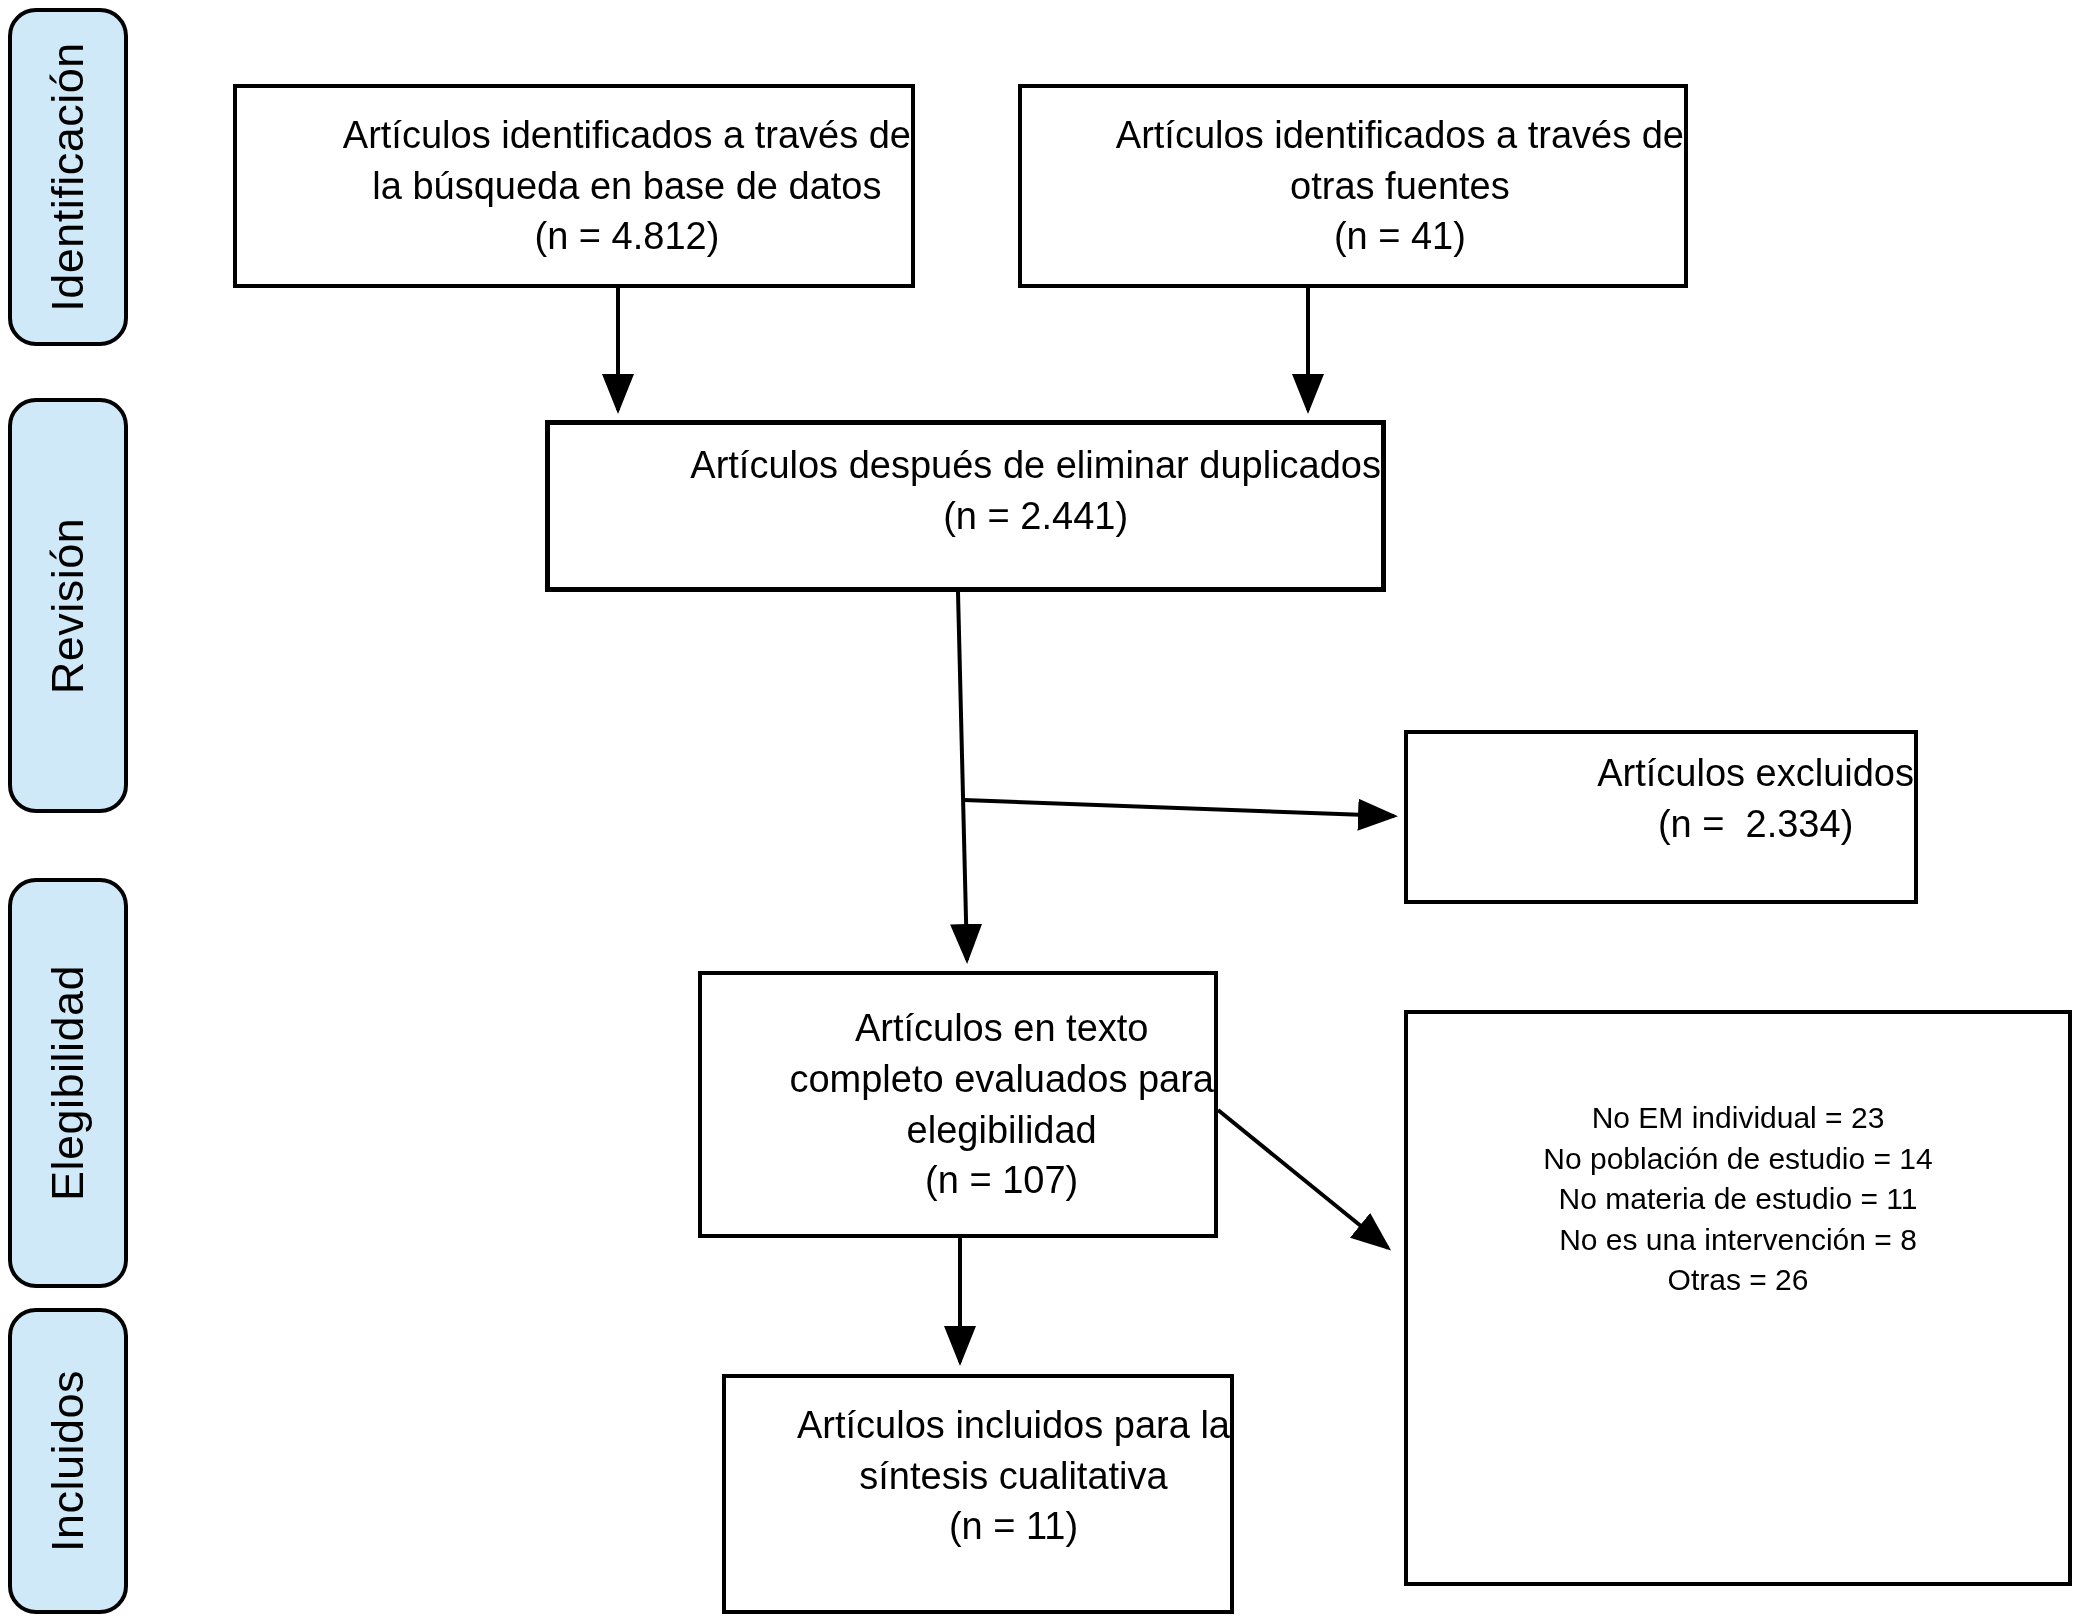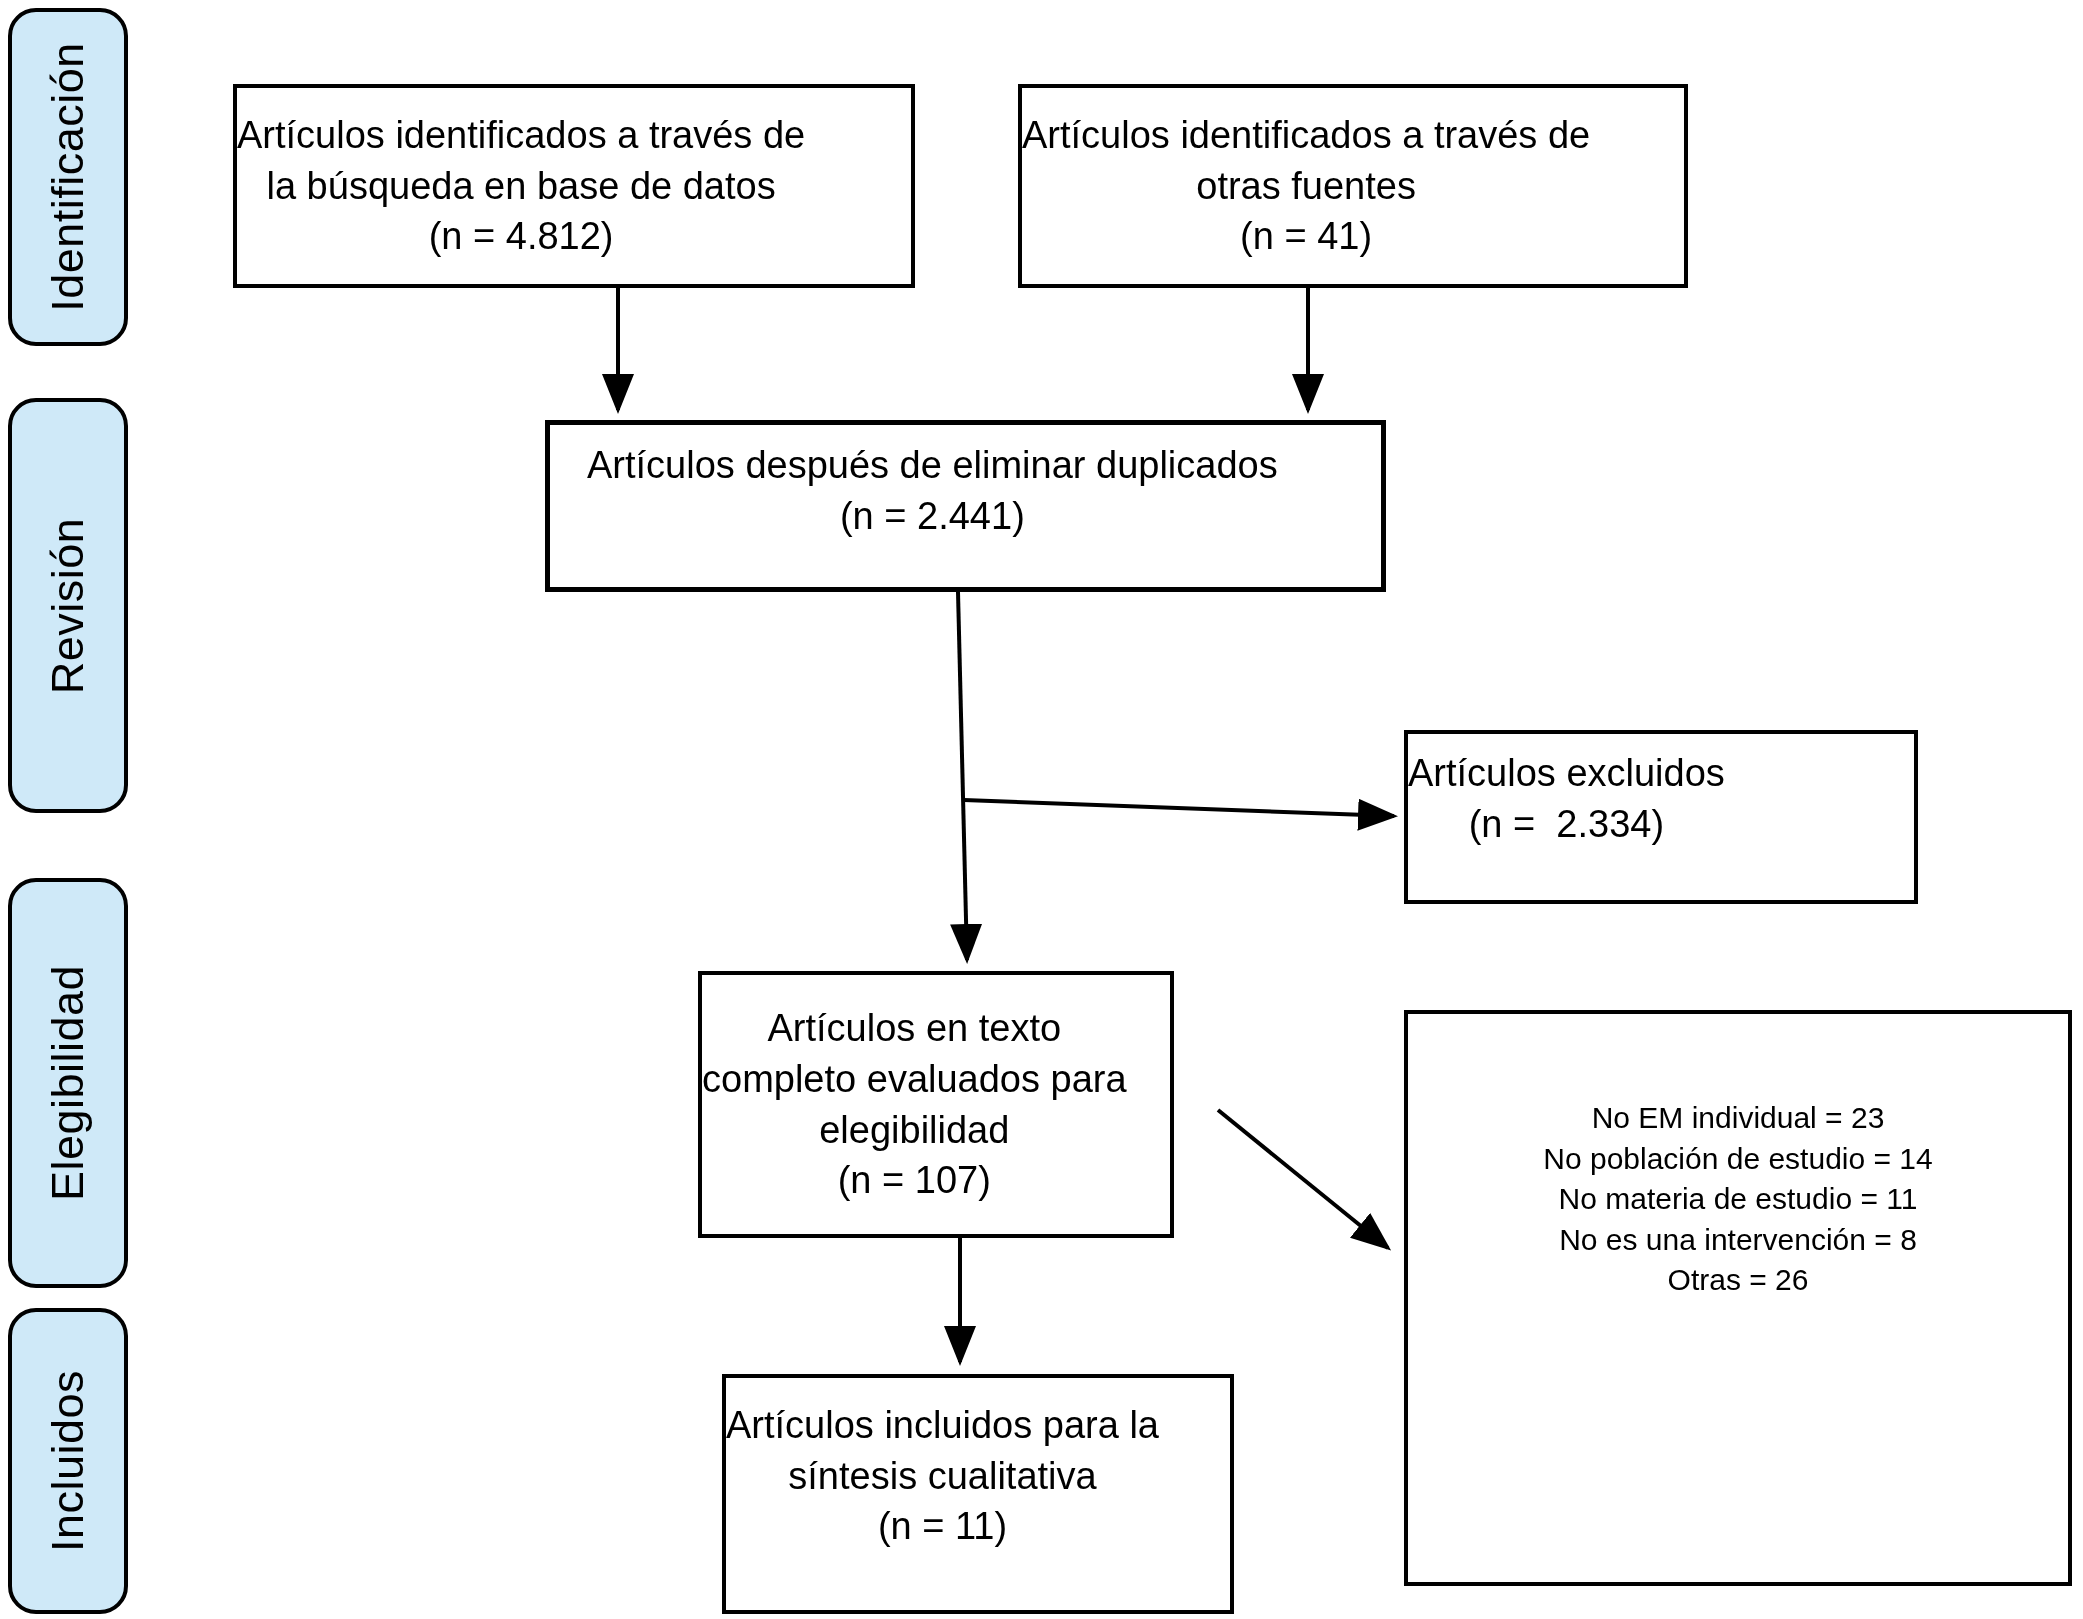--- a/index.html
+++ b/index.html
@@ -40,21 +40,21 @@
   .stage-text {
     transform: rotate(-90deg);
     white-space: nowrap;
     font-size: 45px;
     letter-spacing: 0.5px;
   }
   .box {
     position: absolute;
     display: flex;
     align-items: center;
-    justify-content: flex-start;
+    justify-content: flex-end;
     background: #ffffff;
     border: 4px solid #000000;
     box-sizing: border-box;
   }
   .box-text {
     white-space: pre;
     text-align: center;
     font-size: 38px;
     line-height: 1.34;
   }
@@ -122,21 +122,21 @@
   <div class="box" style="left:545px; top:420px; width:841px; height:172px; border-width:5px; padding-bottom:30px;padding-left:37px;">
     <div class="box-text">Artículos después de eliminar duplicados
 (n = 2.441)</div>
   </div>
 
   <div class="box" style="left:1404px; top:730px; width:514px; height:174px; padding-bottom:37px;">
     <div class="box-text">Artículos excluidos
 (n =  2.334)</div>
   </div>
 
-  <div class="box" style="left:698px; top:971px; width:476px; height:267px;">
+  <div class="box" style="left:698px; top:971px; width:520px; height:267px;">
     <div class="box-text">Artículos en texto
 completo evaluados para
 elegibilidad
 (n = 107)</div>
   </div>
 
   <div class="box box-col" style="left:1404px; top:1010px; width:668px; height:576px;">
     <div class="reason">No EM individual = 23</div>
     <div class="reason">No población de estudio = 14</div>
     <div class="reason">No materia de estudio = 11</div>

